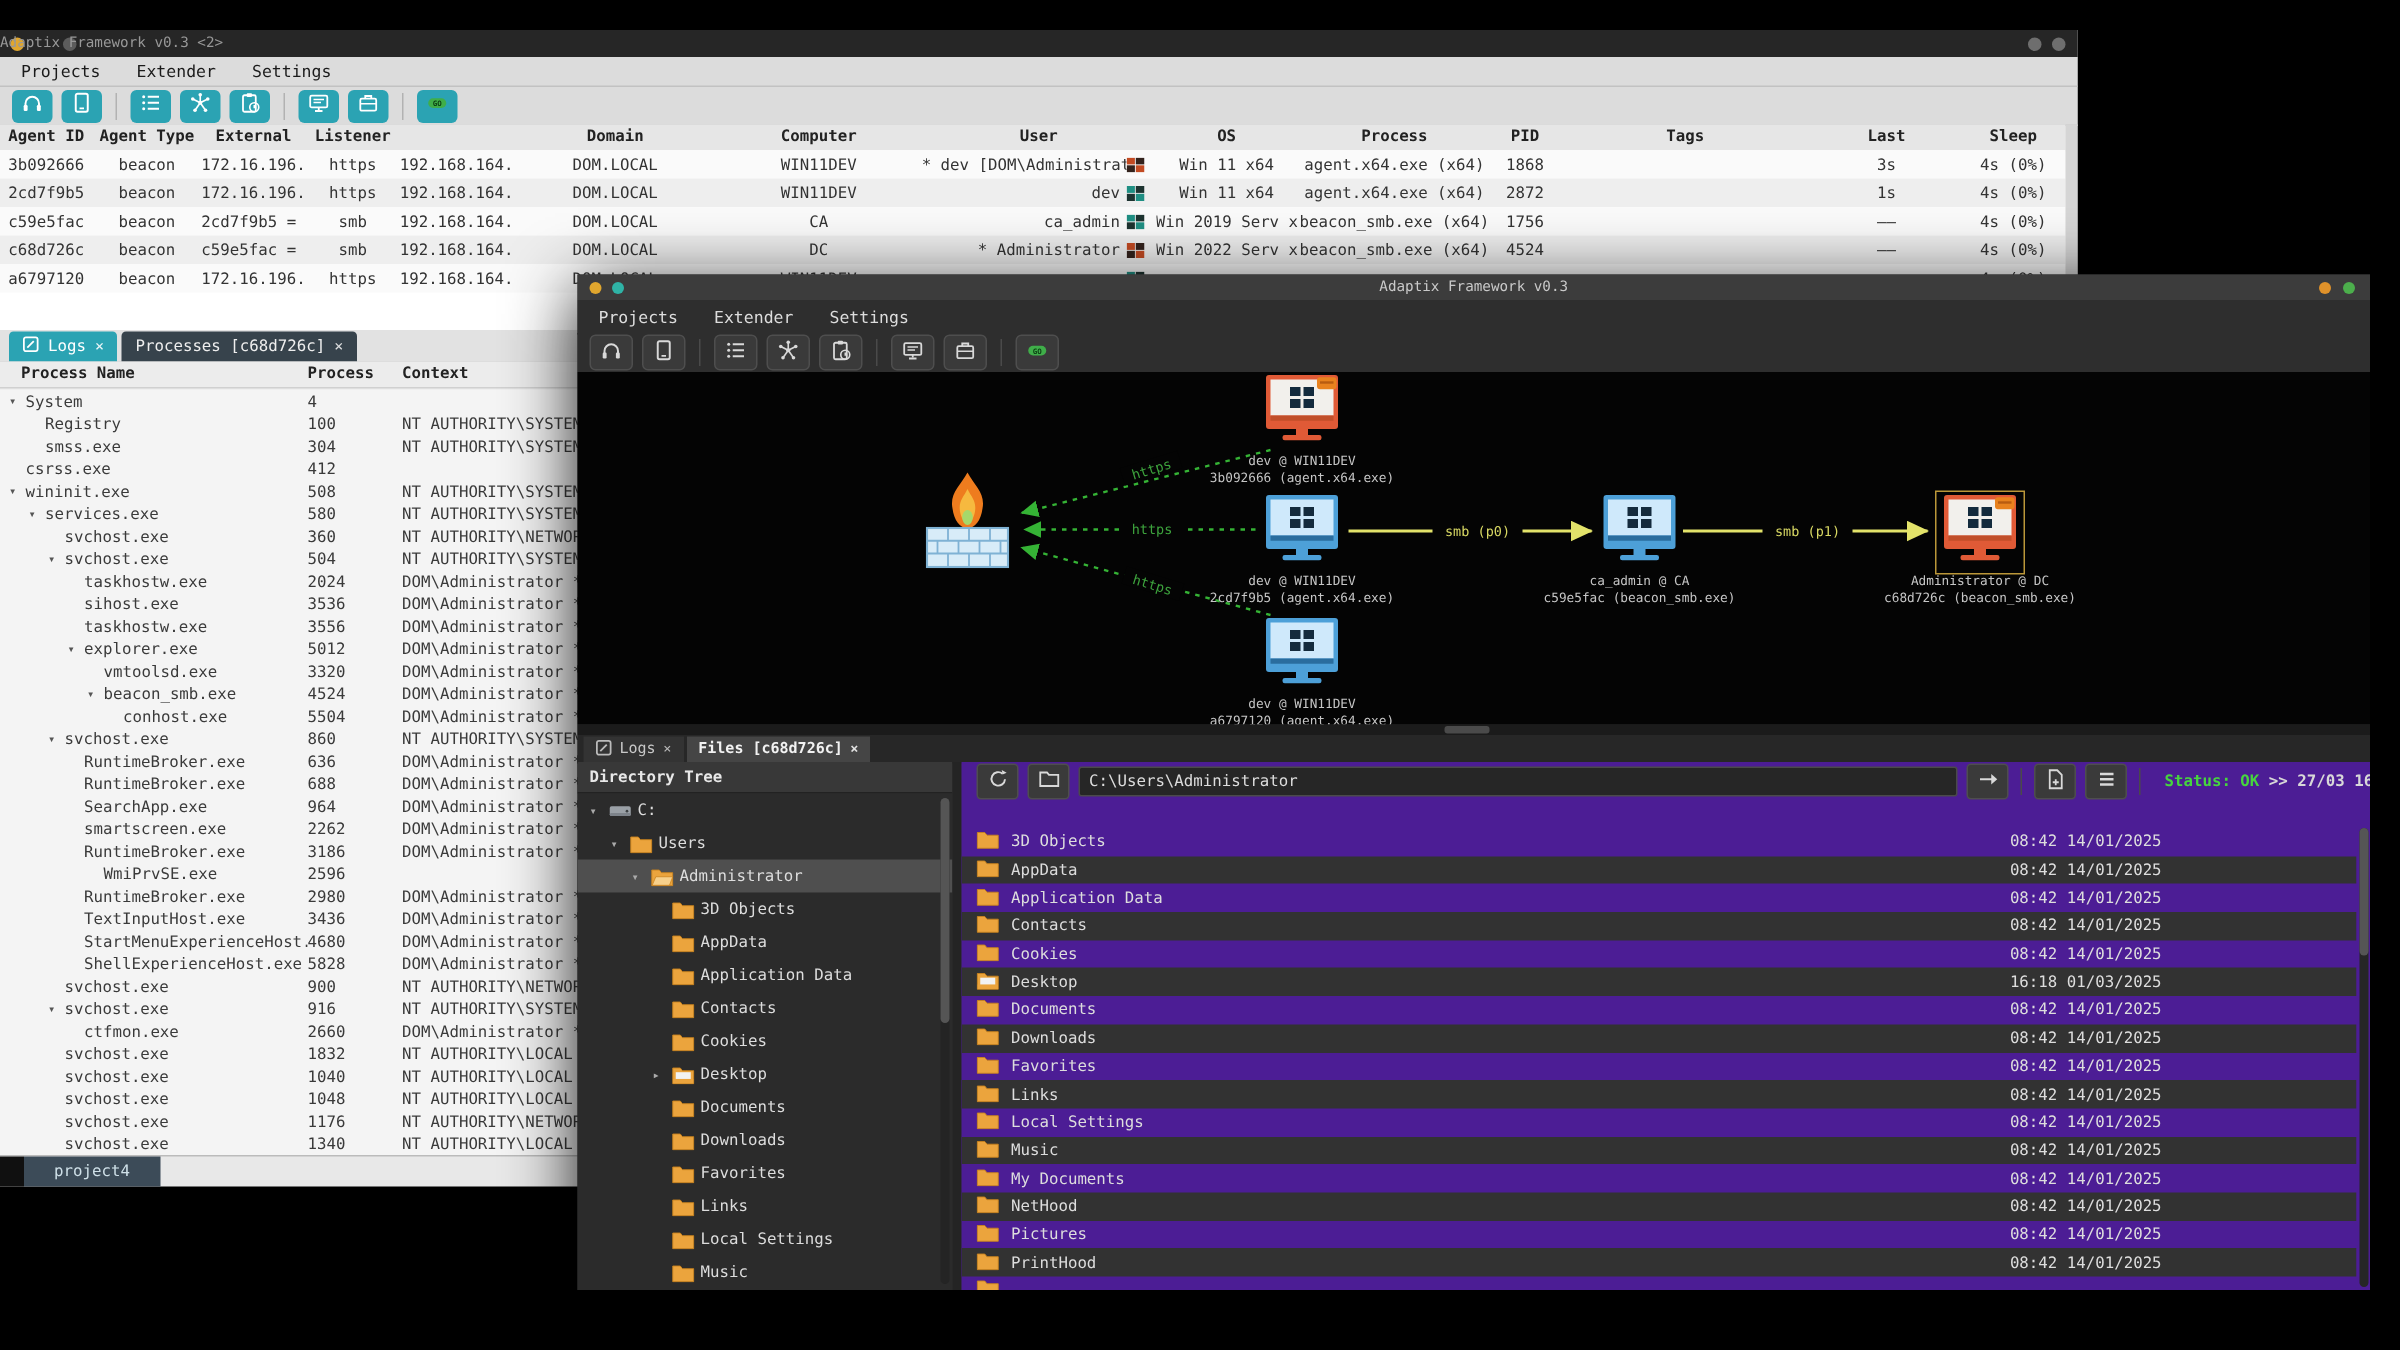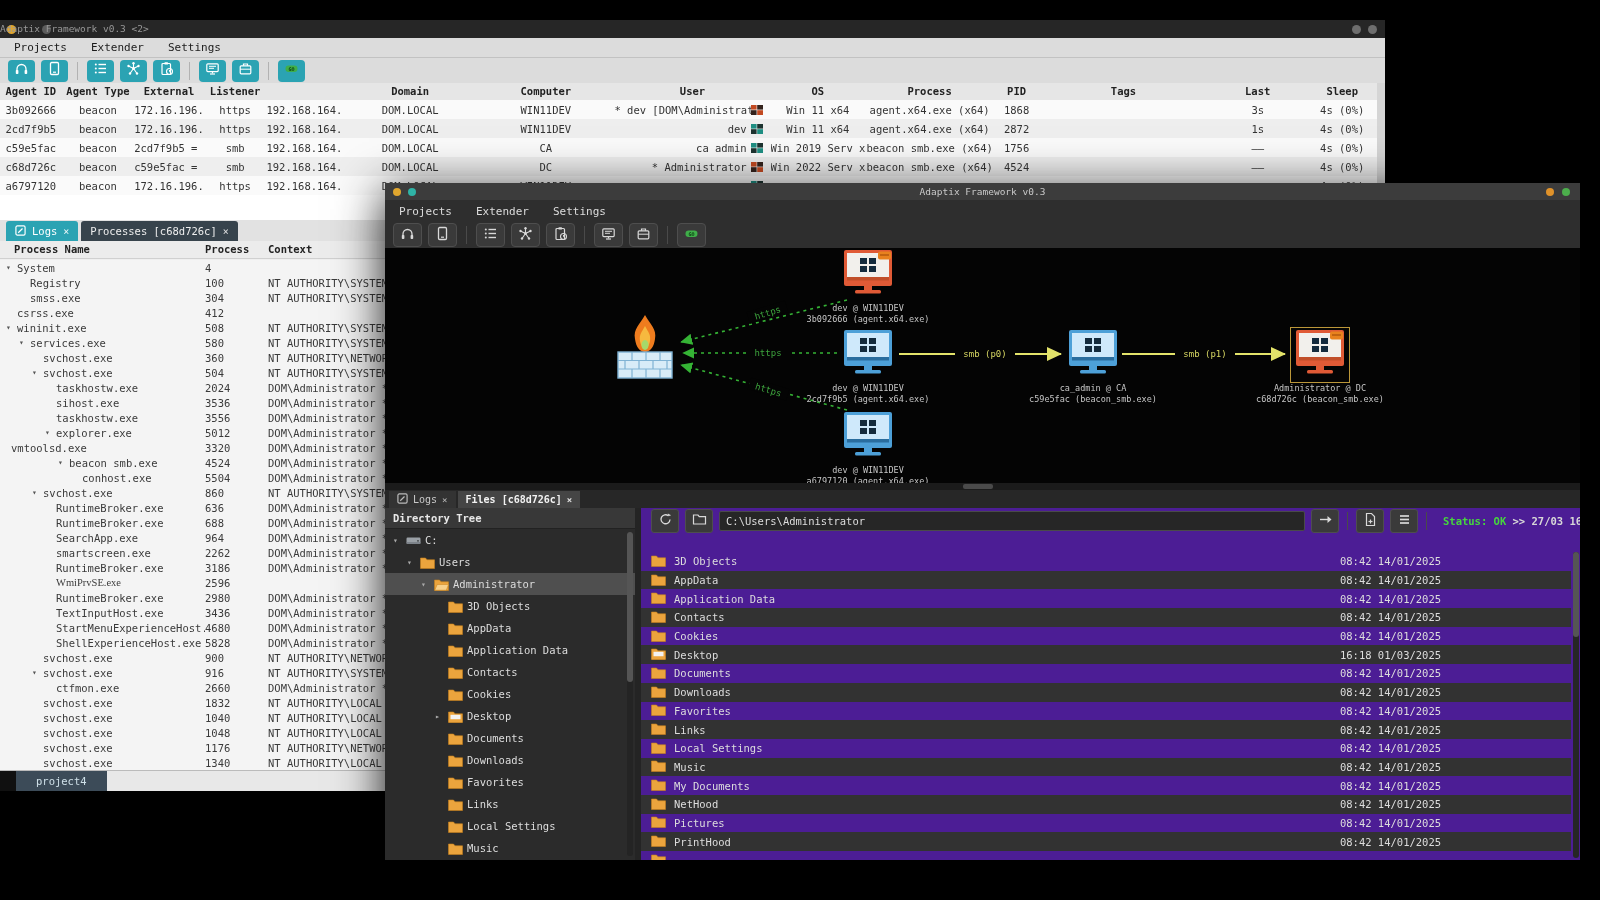--- a/index.html
+++ b/index.html
@@ -443,21 +443,21 @@
         </div>
         <div class="pr-row">
           <span class="nm" style="padding-left: 45px;">
             <span class="ar">▾</span>
             <span>explorer.exe</span>
           </span>
           <span class="pid">5012</span>
           <span class="ctx">DOM\Administrator *</span>
         </div>
         <div class="pr-row">
-          <span class="nm" style="">
+          <span class="nm" style="padding-left: 58px;">
             <span class="ar"></span>
             <span>vmtoolsd.exe</span>
           </span>
           <span class="pid">3320</span>
           <span class="ctx">DOM\Administrator *</span>
         </div>
         <div class="pr-row">
           <span class="nm" style="padding-left: 58px;">
             <span class="ar">▾</span>
             <span>beacon_smb.exe</span>
@@ -515,21 +515,21 @@
         </div>
         <div class="pr-row">
           <span class="nm" style="padding-left: 45px;">
             <span class="ar"></span>
             <span>RuntimeBroker.exe</span>
           </span>
           <span class="pid">3186</span>
           <span class="ctx">DOM\Administrator *</span>
         </div>
         <div class="pr-row">
-          <span class="nm" style="padding-left: 45px; font-family: Liberation Serif, serif;">
+          <span class="nm" style="padding-left: 58px;">
             <span class="ar"></span>
             <span>WmiPrvSE.exe</span>
           </span>
           <span class="pid">2596</span>
           <span class="ctx"></span>
         </div>
         <div class="pr-row">
           <span class="nm" style="padding-left: 45px;">
             <span class="ar"></span>
             <span>RuntimeBroker.exe</span>

